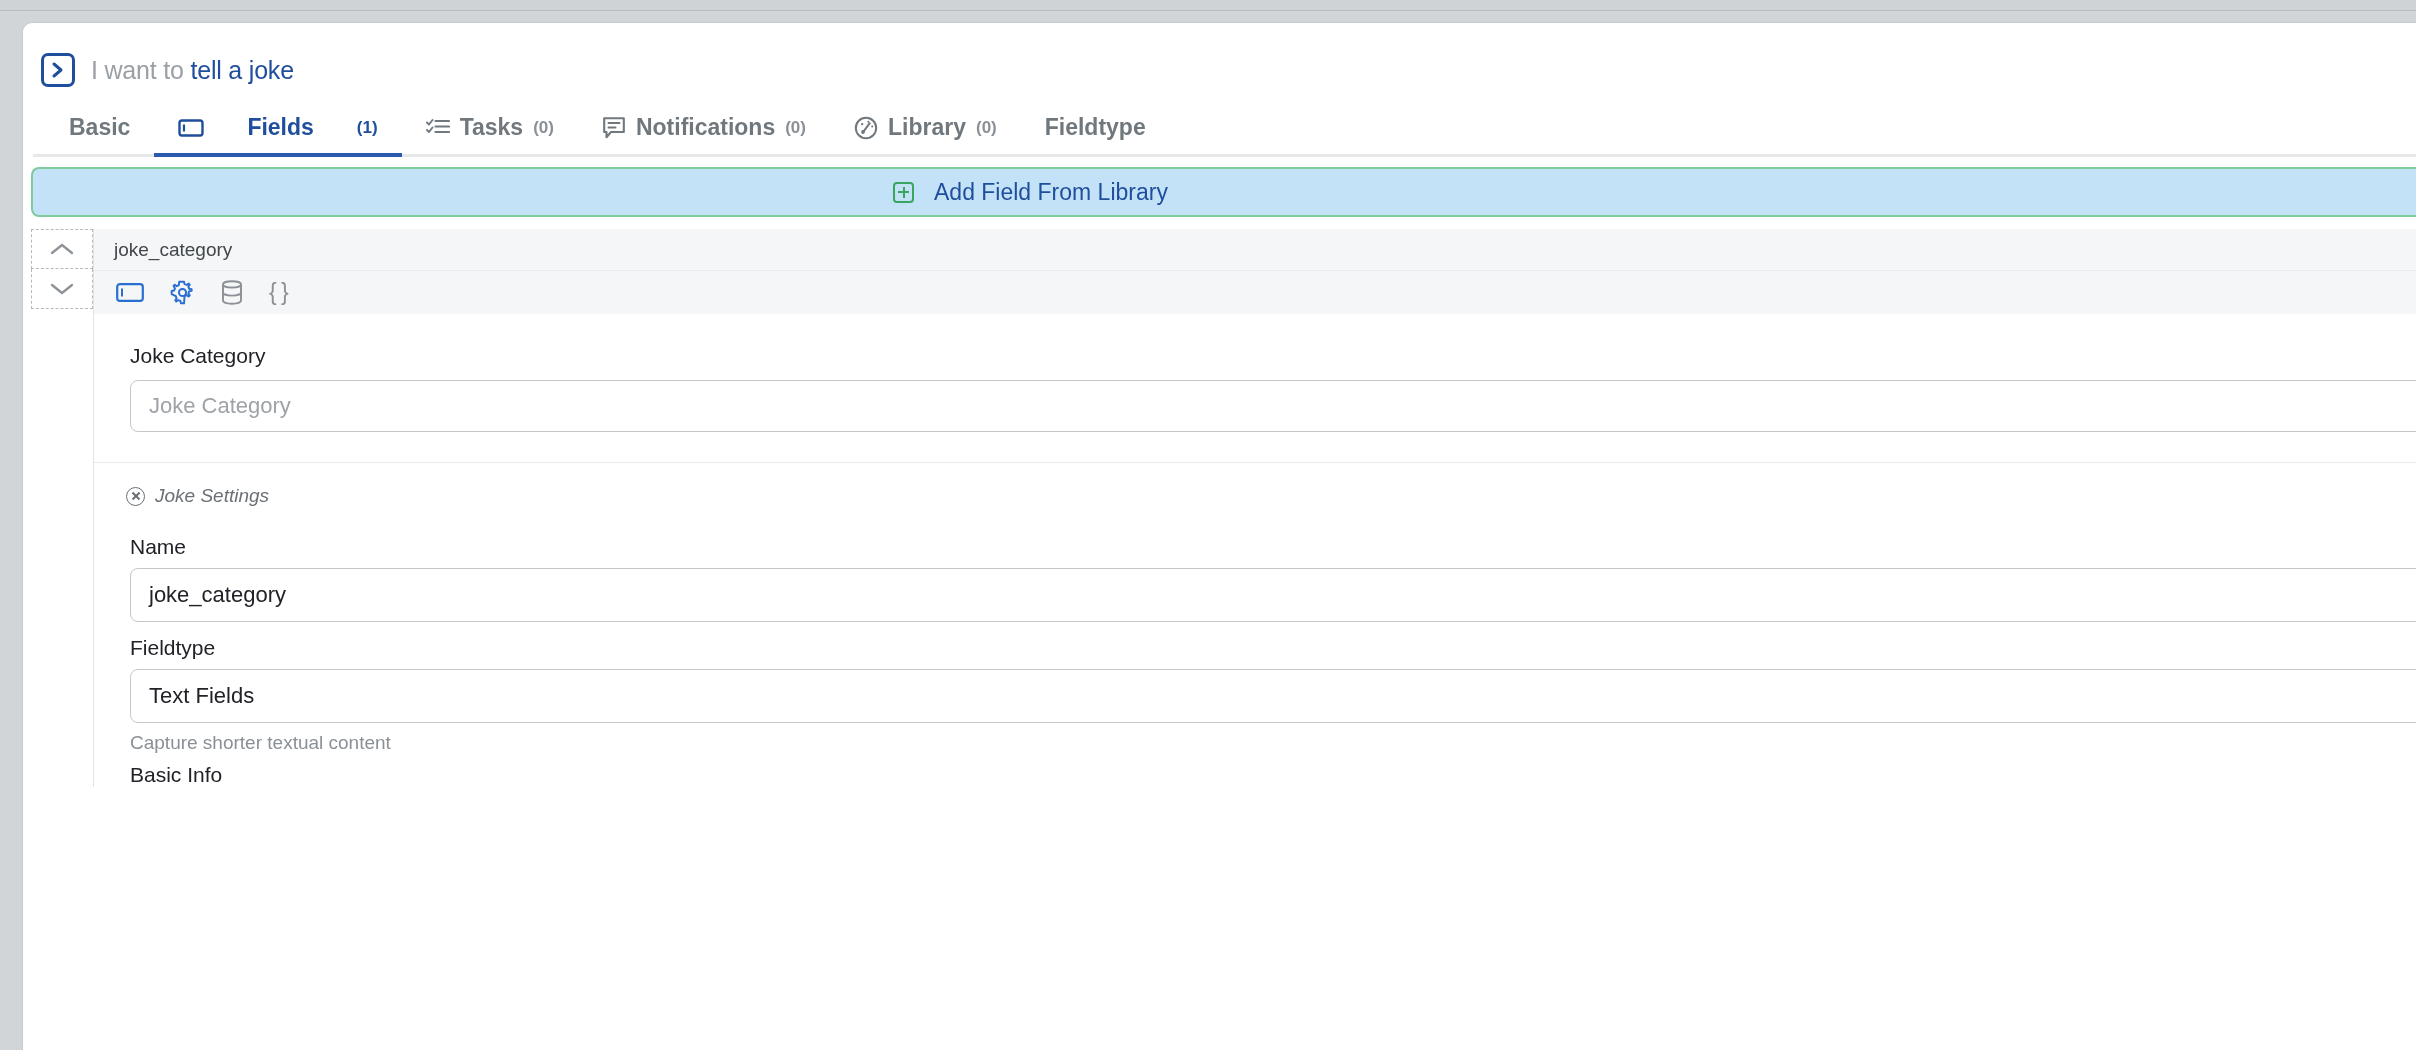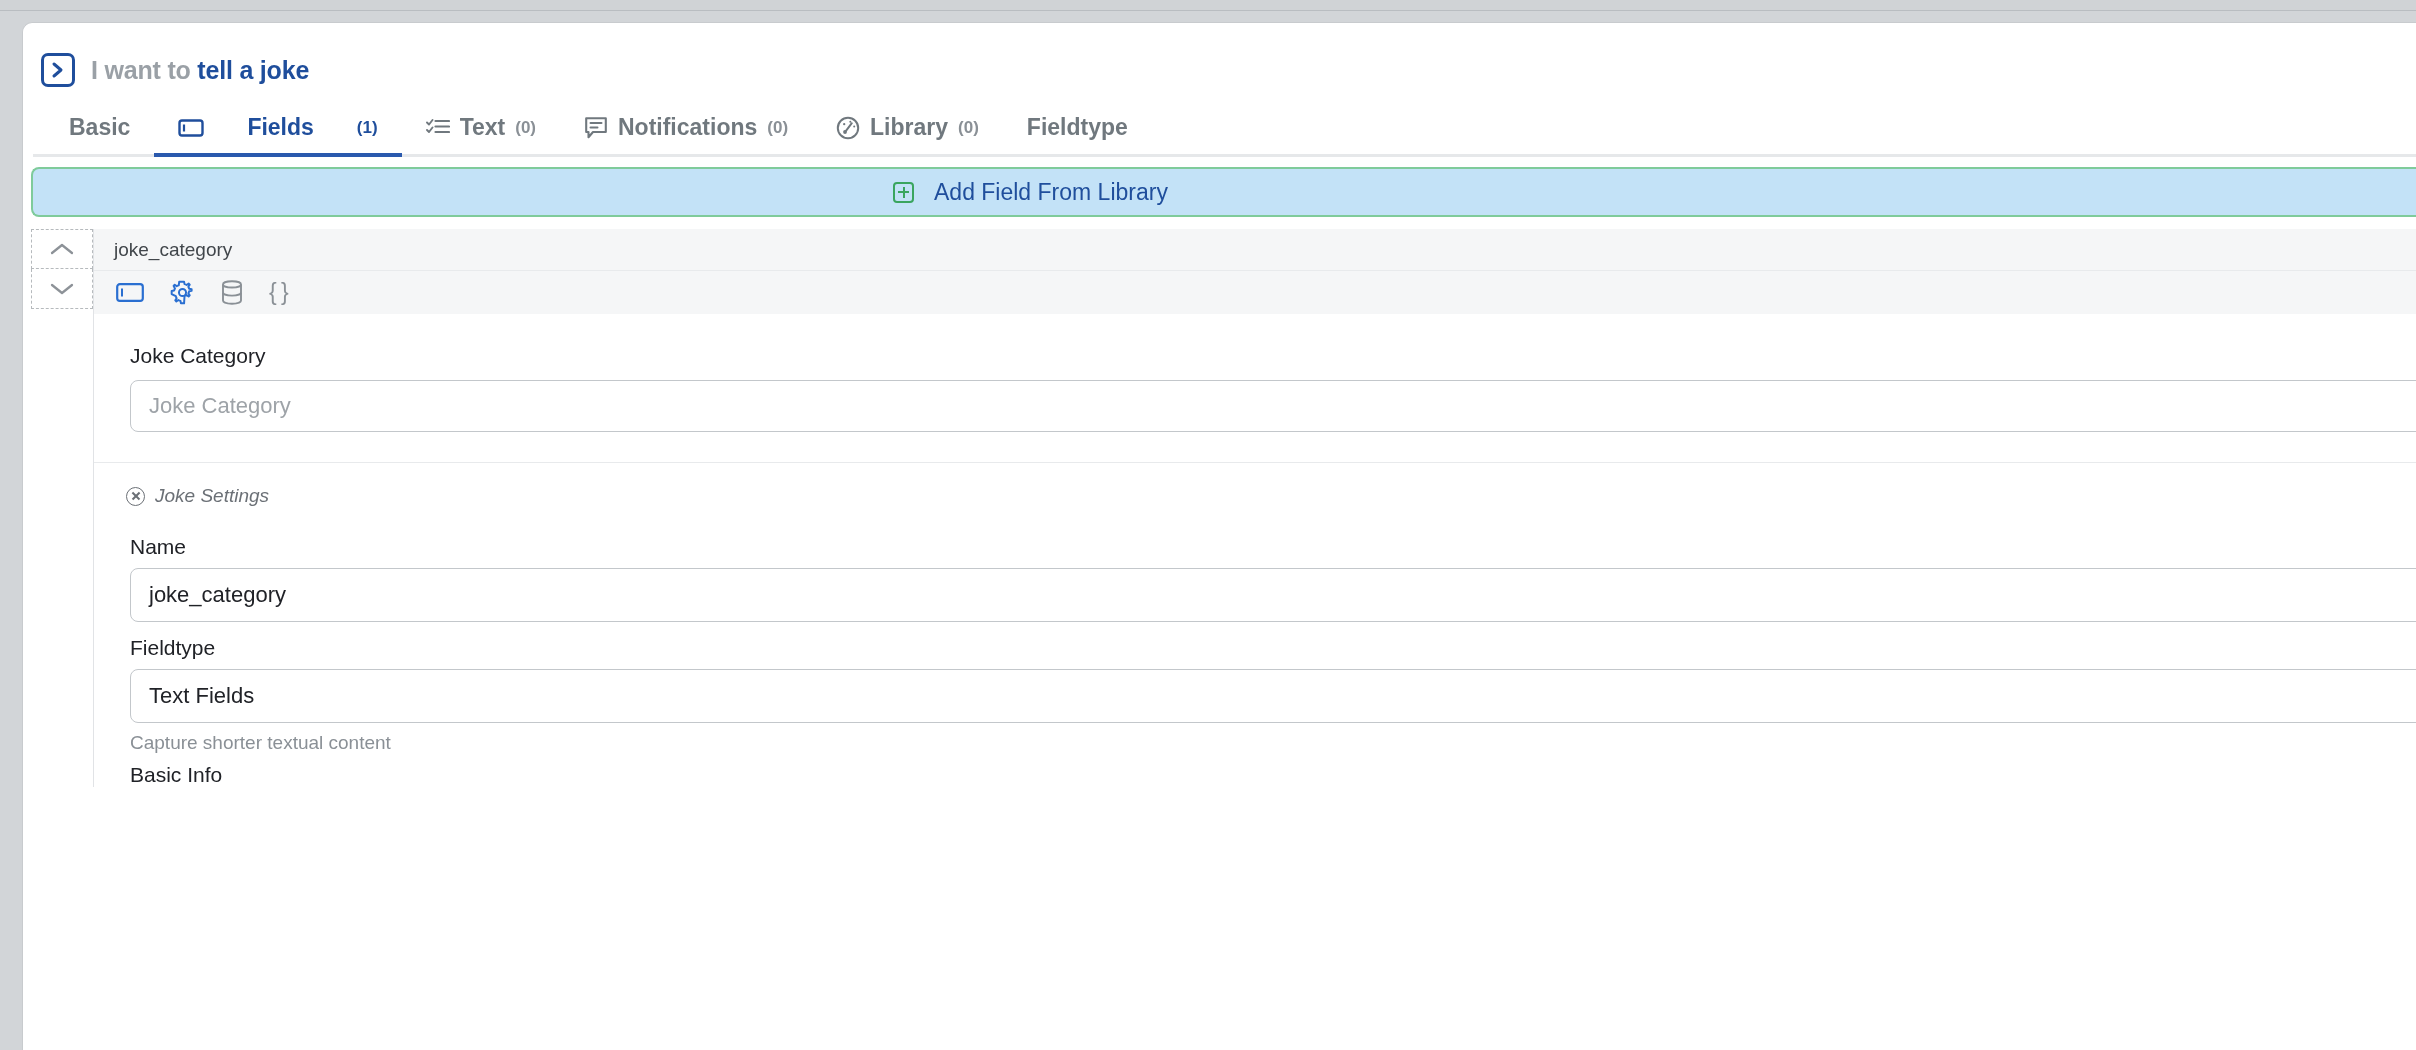--- a/index.html
+++ b/index.html
@@ -62,22 +62,22 @@
     align-items: center;
     justify-content: center;
     flex: none;
   }
   .doc-icon svg { display: block; }
   .doc-title {
     font-size: 25px;
     letter-spacing: -0.2px;
     white-space: nowrap;
   }
-  .doc-title .prefix { color: #9aa0a6; font-weight: bold; }
-  .doc-title .subject { color: #1f4e9c; font-weight: bold; }
+  .doc-title .prefix { color: #9aa0a6; font-weight: normal; }
+  .doc-title .subject { color: #1f4e9c; font-weight: normal; }
 
   
   .tab-bar {
     position: relative;
     display: flex;
     align-items: flex-end;
     gap: 0;
     padding-left: 22px;
     height: 62px;
     margin-top: 6px;
@@ -341,21 +341,21 @@
     <div class="tab">
       <span class="tab-icon">
         <svg width="24" height="22" viewBox="0 0 24 22">
           <path d="M1 5.5 L3 7.5 L6.5 3" fill="none" stroke="#70787e" stroke-width="1.9" stroke-linecap="round" stroke-linejoin="round"></path>
           <path d="M1 13 L3 15 L6.5 10.5" fill="none" stroke="#70787e" stroke-width="1.9" stroke-linecap="round" stroke-linejoin="round"></path>
           <line x1="9.5" y1="4" x2="23" y2="4" stroke="#70787e" stroke-width="2.2" stroke-linecap="round"></line>
           <line x1="9.5" y1="9.5" x2="23" y2="9.5" stroke="#70787e" stroke-width="2.2" stroke-linecap="round"></line>
           <line x1="9.5" y1="15" x2="23" y2="15" stroke="#70787e" stroke-width="2.2" stroke-linecap="round"></line>
         </svg>
       </span>
-      <span>Text</span>
+      <span>Tasks</span>
       <span class="count">(0)</span>
     </div>
 
     <div class="tab">
       <span class="tab-icon">
         <svg width="24" height="24" viewBox="0 0 24 24">
           <path d="M2.2 2.2 H21.8 V16 H9 L4.5 21.2 V16 H2.2 Z" fill="none" stroke="#70787e" stroke-width="2.1" stroke-linejoin="round"></path>
           <line x1="6.5" y1="7" x2="17.5" y2="7" stroke="#70787e" stroke-width="2" stroke-linecap="round"></line>
           <line x1="6.5" y1="11.5" x2="13.5" y2="11.5" stroke="#70787e" stroke-width="2" stroke-linecap="round"></line>
         </svg>

